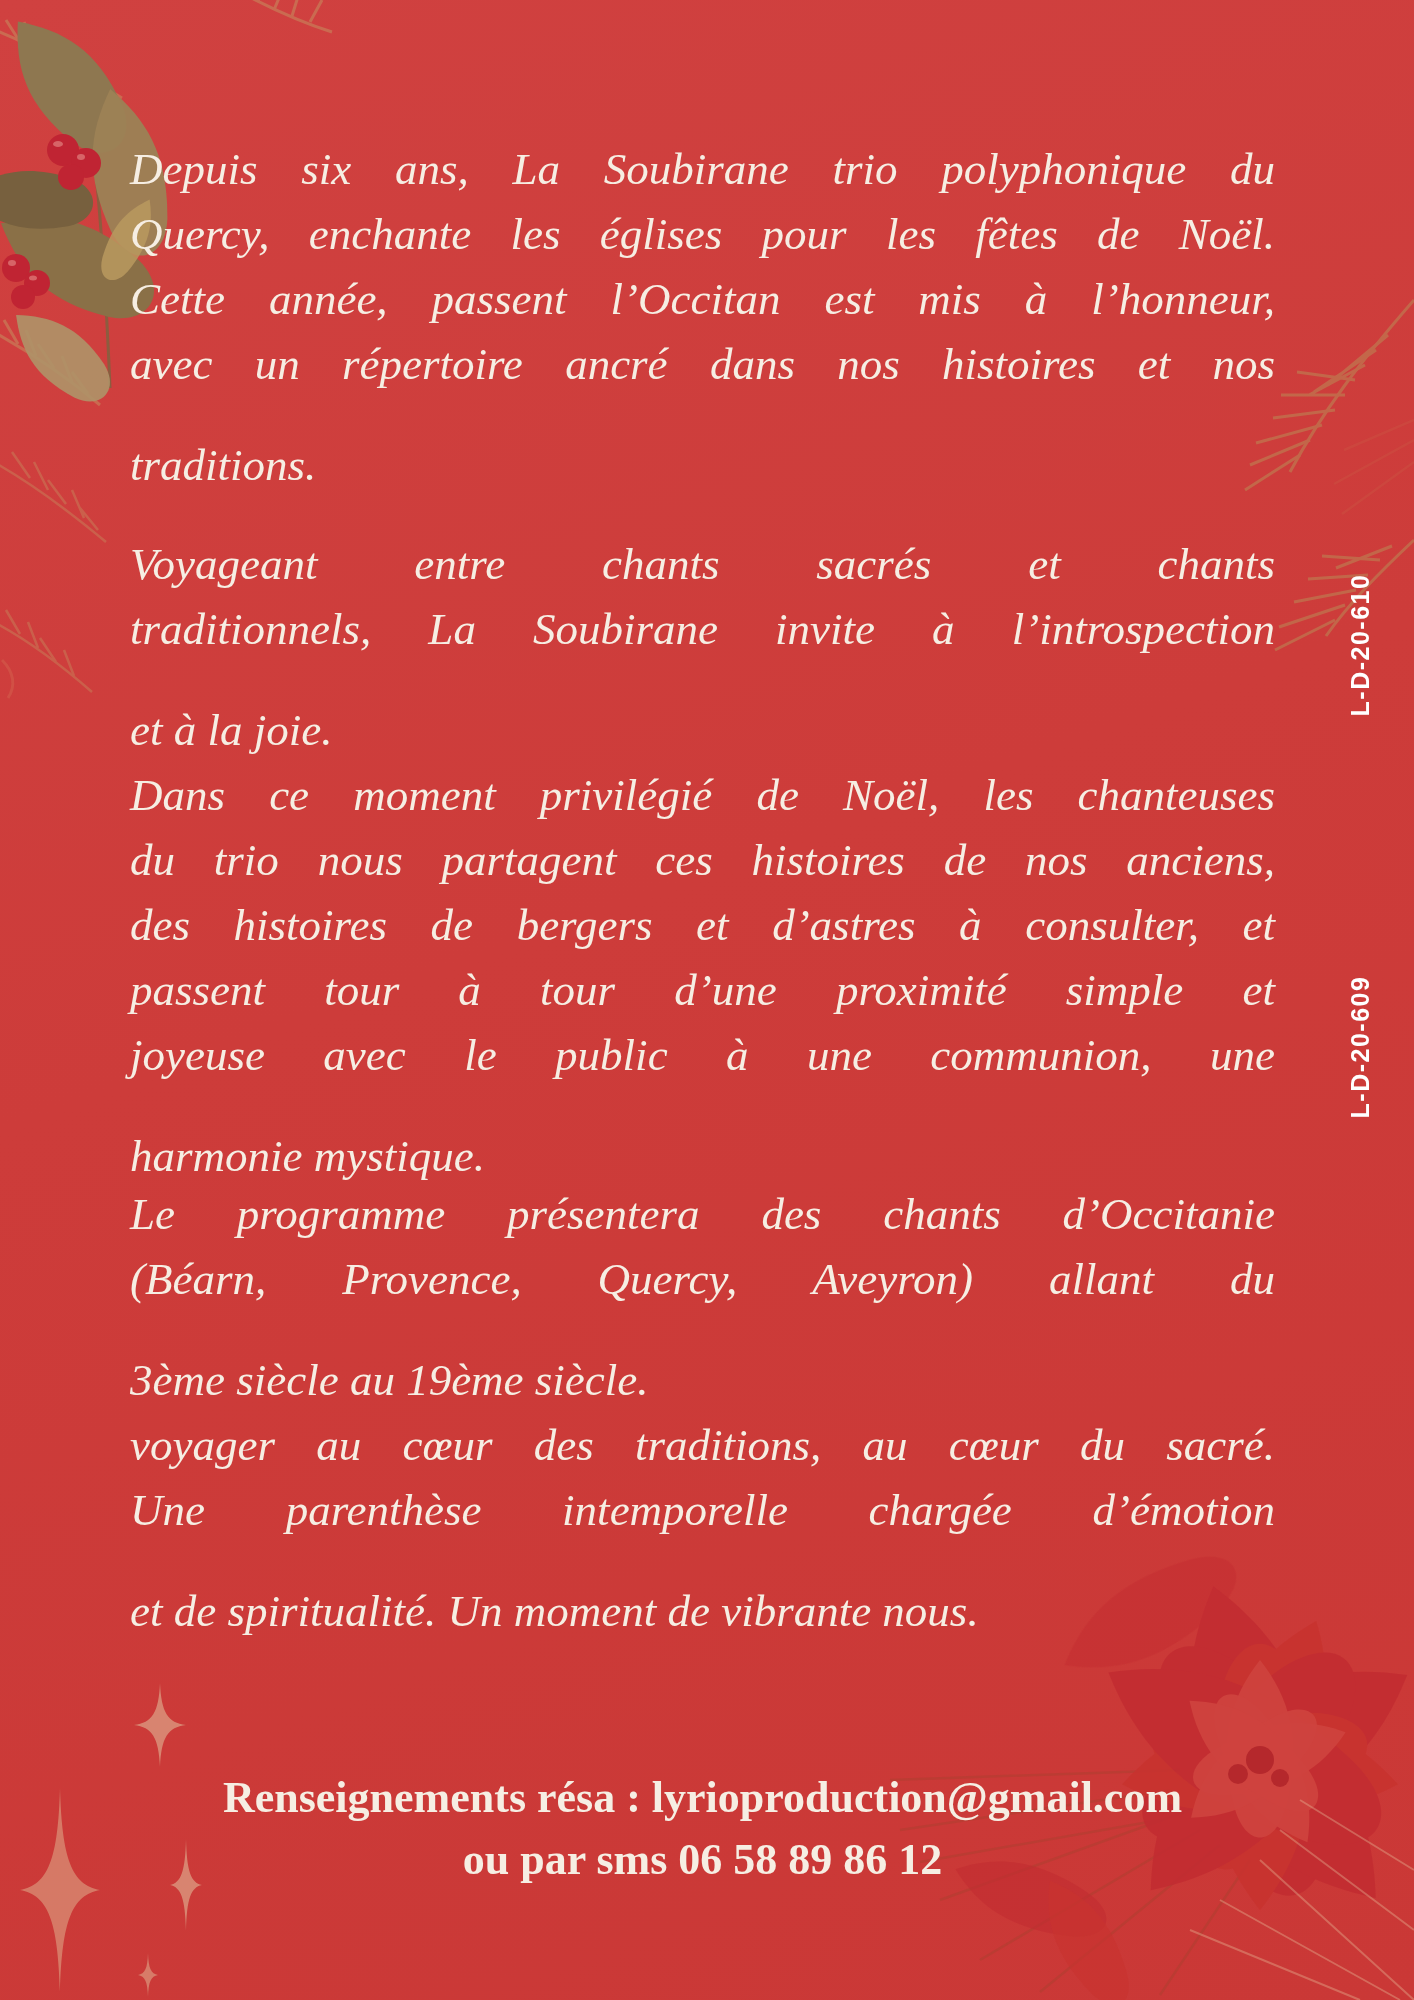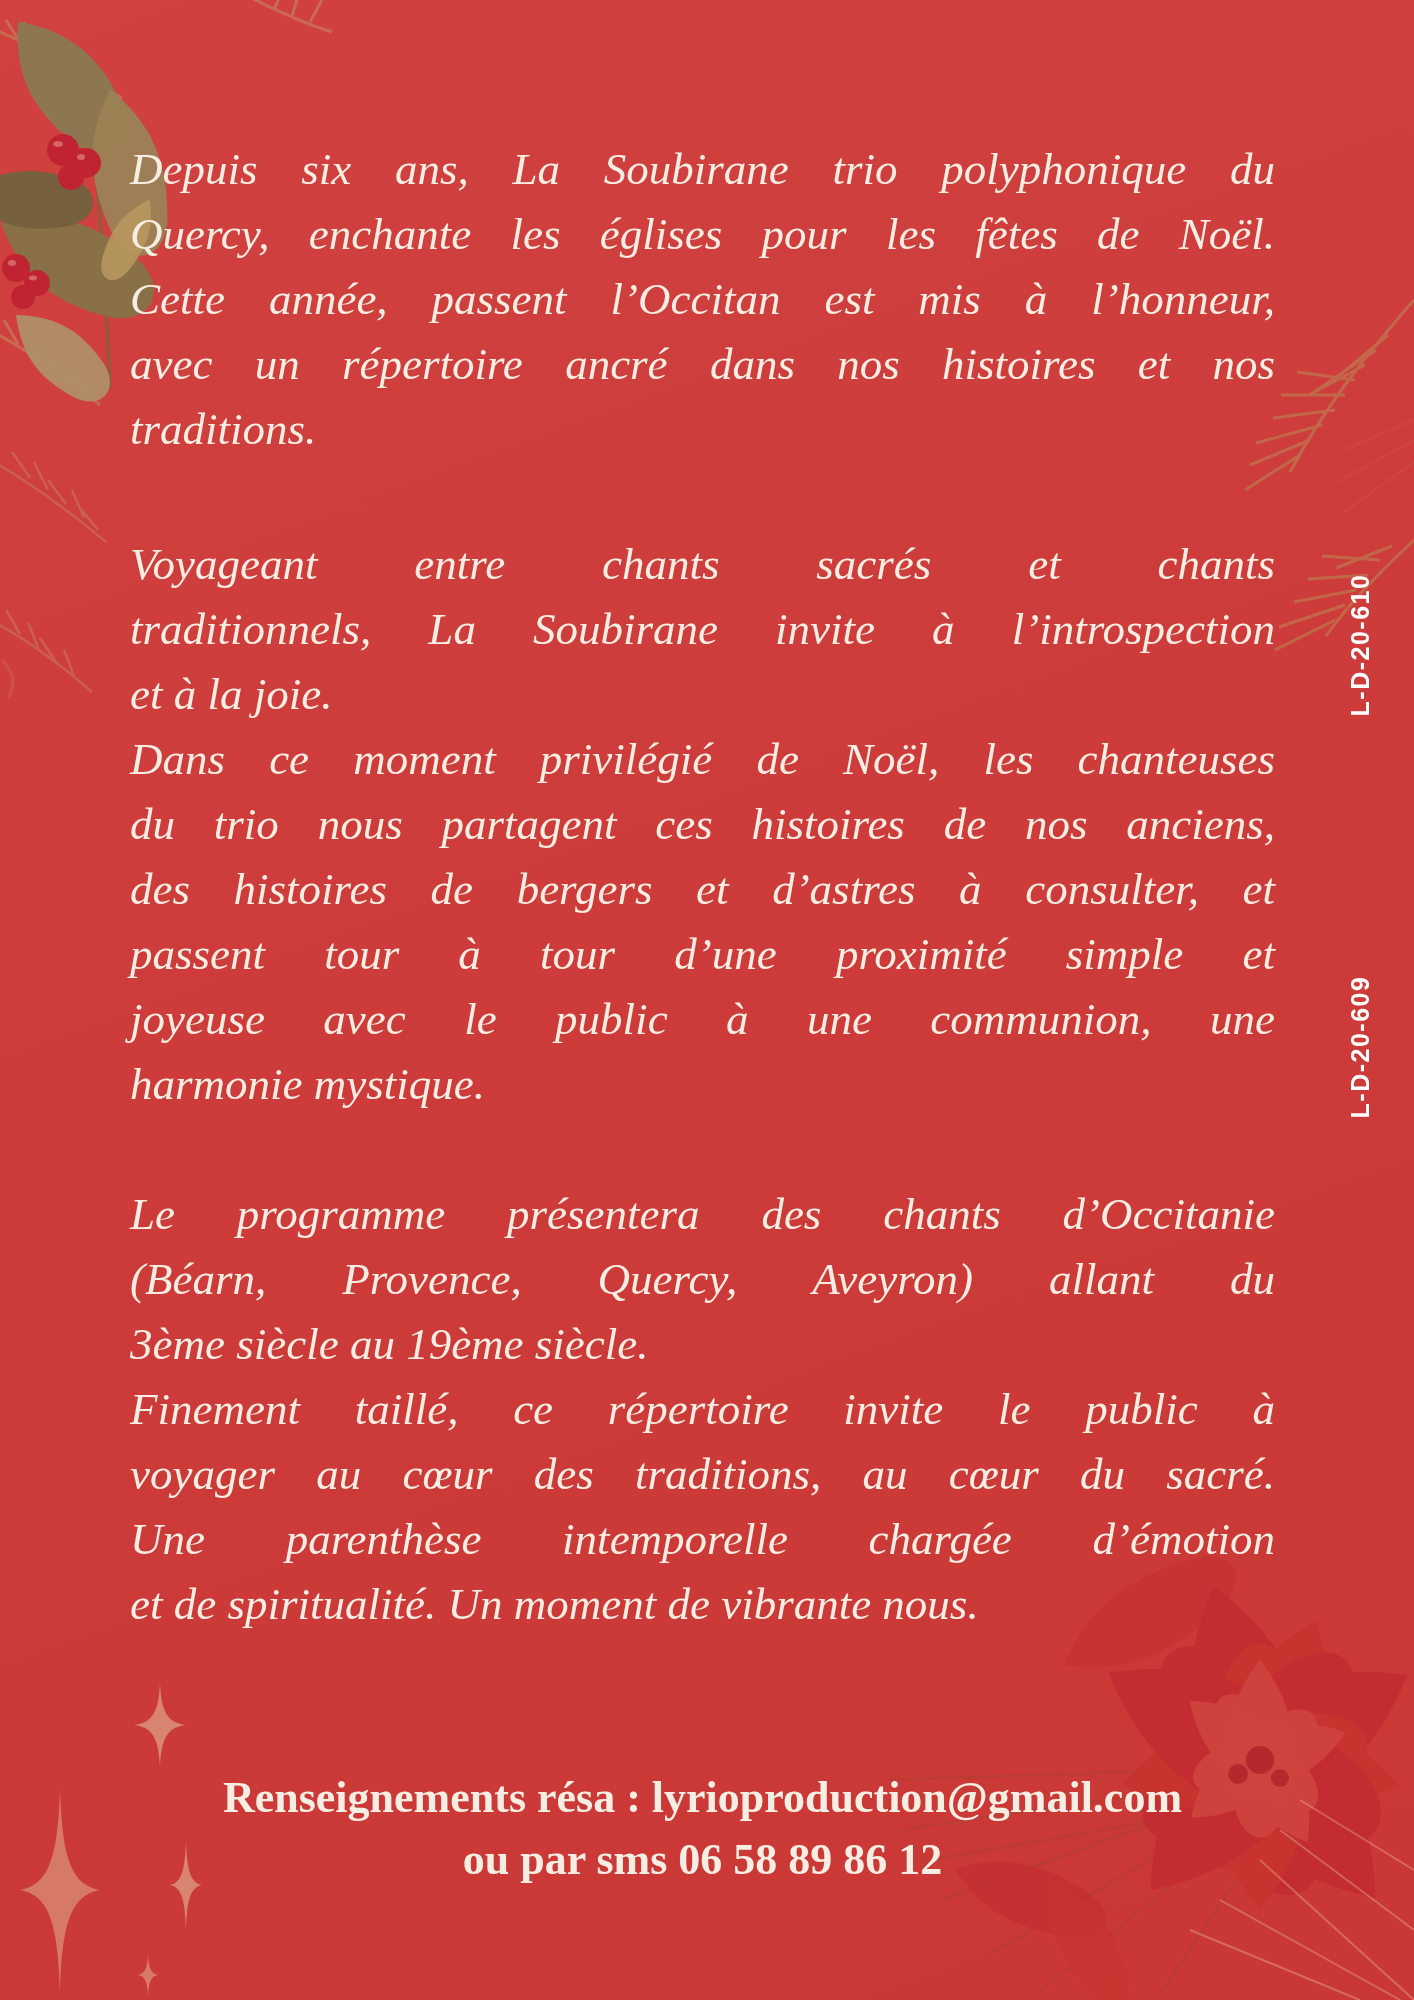--- a/index.html
+++ b/index.html
@@ -22,21 +22,21 @@
     font-family:"Liberation Serif", serif;
   }
   .decor{position:absolute;pointer-events:none;}
   .text-col{
     position:absolute;left:130px;width:1145px;color:var(--ink);
     font-size:45px;line-height:65px;font-weight:400;
     text-rendering:optimizeLegibility;
     font-style:italic;
   }
   .line{text-align:justify;text-align-last:justify;white-space:normal;}
-  .line.last{text-align:justify;text-align-last:left;}
+  .line.last{text-align:justify;text-align-last:left;margin-top:36px;}
   .footer{
     position:absolute;left:130px;width:1145px;color:var(--ink);
     font-size:44px;line-height:62px;font-weight:700;
   }
   .footer .fline{text-align:right;text-align-last:center;}
   .vcode{
     position:absolute;color:var(--code);
     font-family:"Liberation Sans", sans-serif;font-weight:700;
     font-size:25px;letter-spacing:1.5px;white-space:nowrap;
     transform:translate(-50%,-50%) rotate(-90deg);
@@ -156,21 +156,20 @@
   <div class="line">des histoires de bergers et d’astres à consulter, et</div>
   <div class="line">passent tour à tour d’une proximité simple et</div>
   <div class="line">joyeuse avec le public à une communion, une</div>
   <div class="line last">harmonie mystique.</div>
 </div>
 
 <div class="text-col" style="top:1182px;">
   <div class="line">Le programme présentera des chants d’Occitanie</div>
   <div class="line">(Béarn, Provence, Quercy, Aveyron) allant du</div>
   <div class="line last">3ème siècle au 19ème siècle.</div>
-  <div class="line">Finement taillé, ce répertoire invite le public à</div>
   <div class="line">voyager au cœur des traditions, au cœur du sacré.</div>
   <div class="line">Une parenthèse intemporelle chargée d’émotion</div>
   <div class="line last">et de spiritualité. Un moment de vibrante nous.</div>
 </div>
 
 <div class="footer" style="top:1767px;">
   <div class="fline">Renseignements résa : lyrioproduction@gmail.com</div>
   <div class="fline">ou par sms 06 58 89 86 12</div>
 </div>
 

